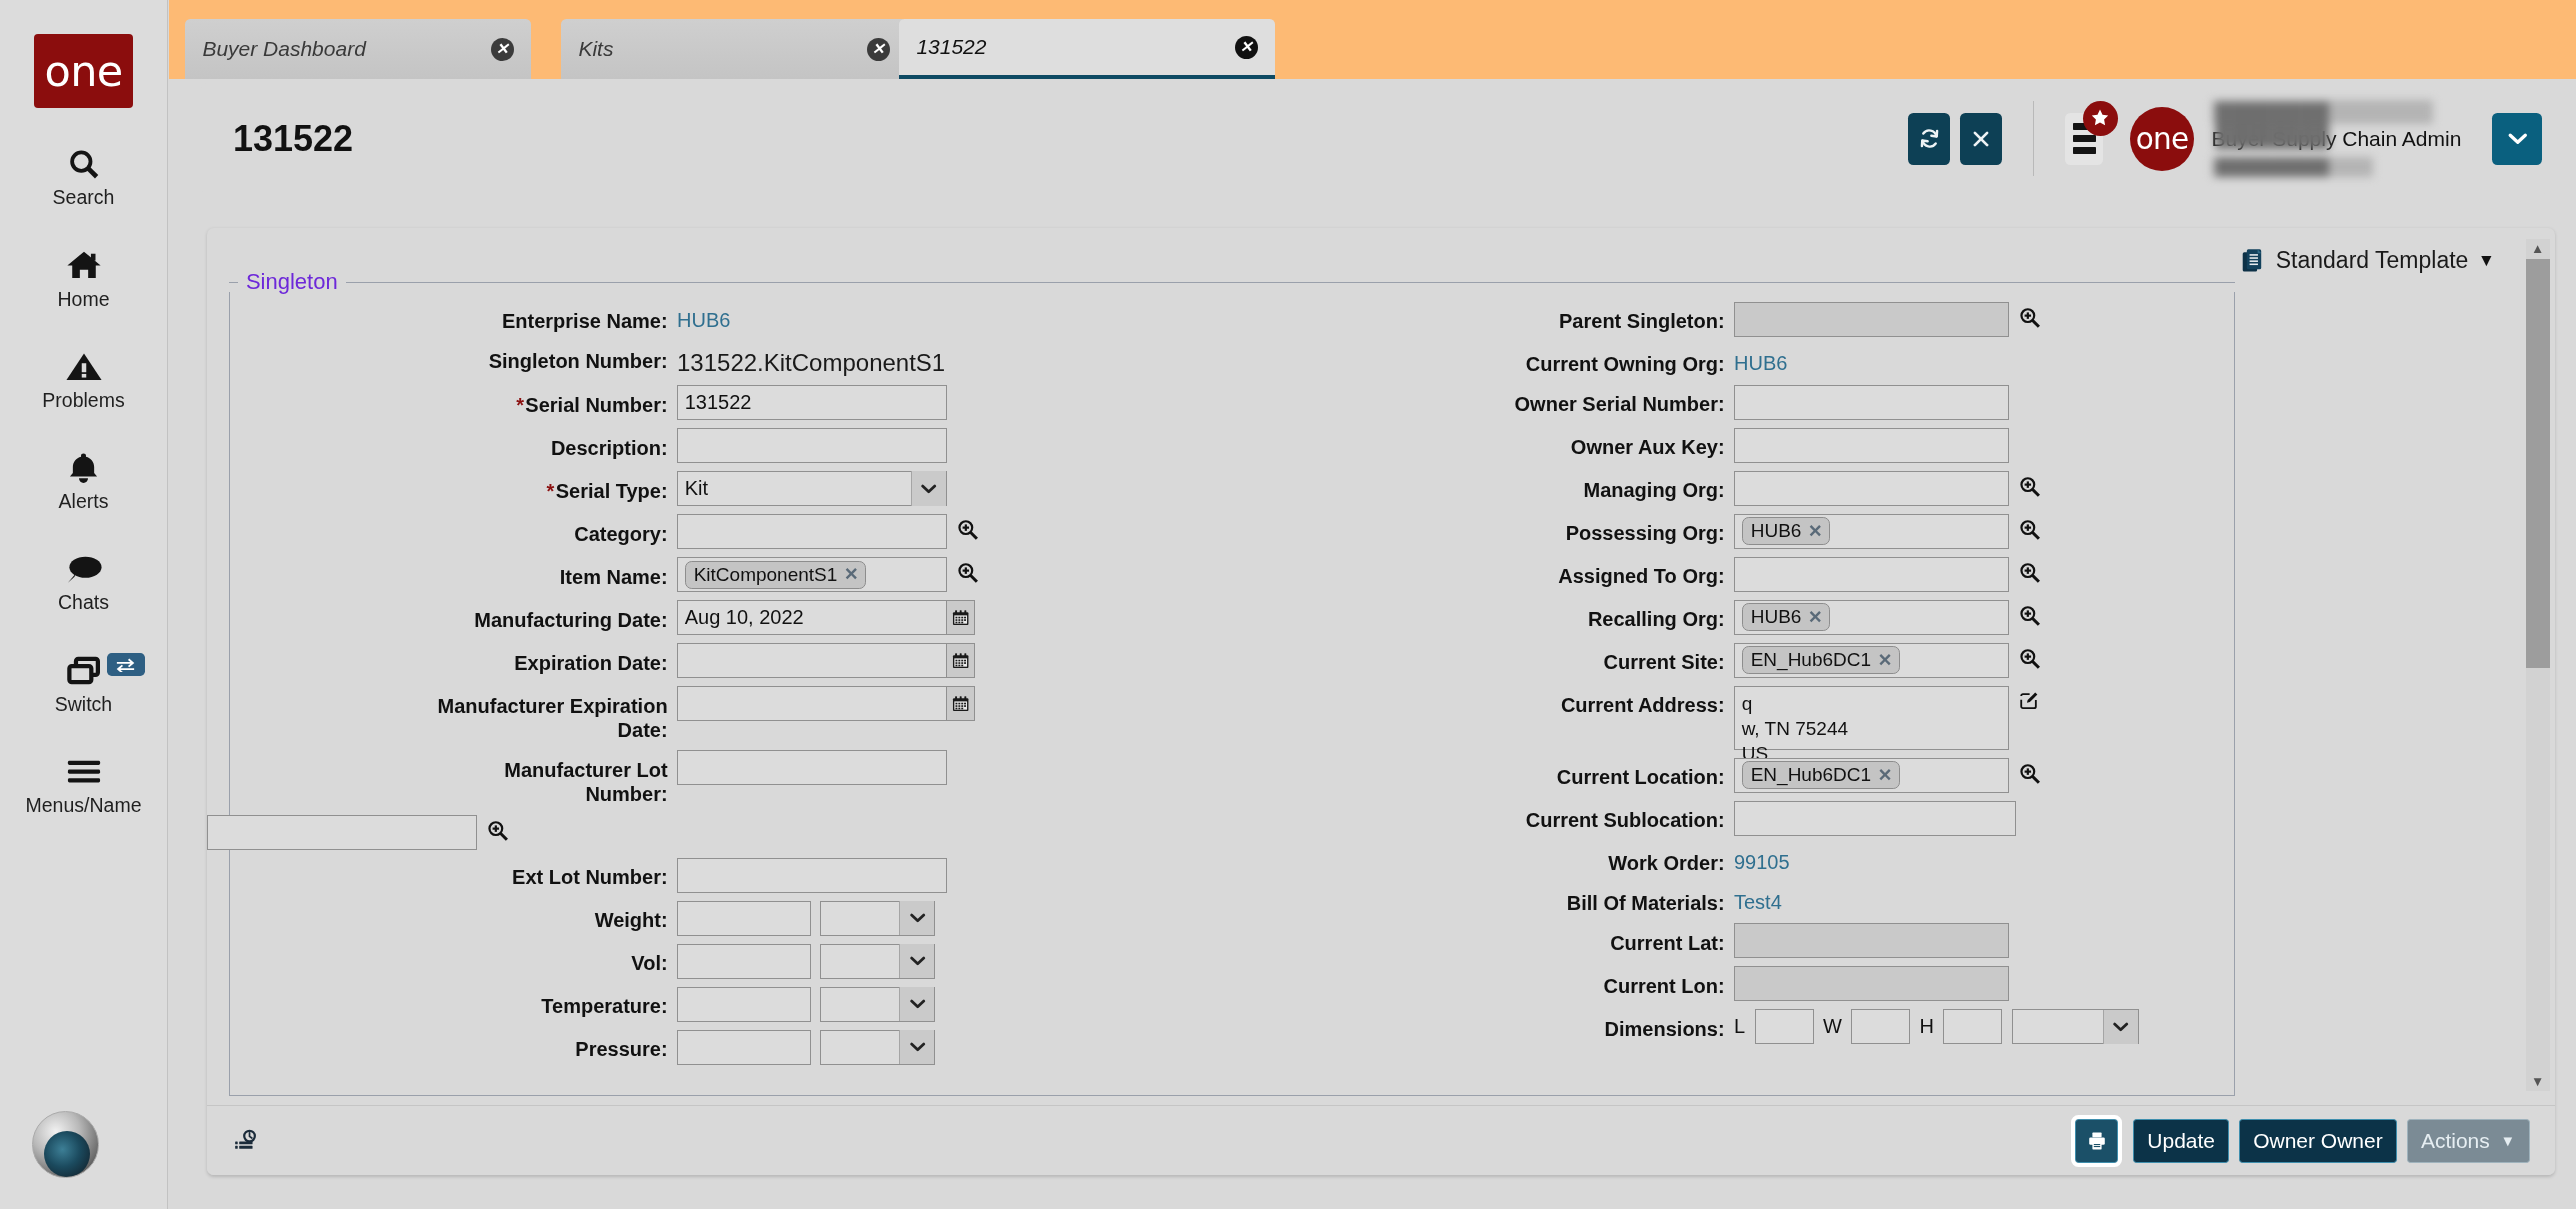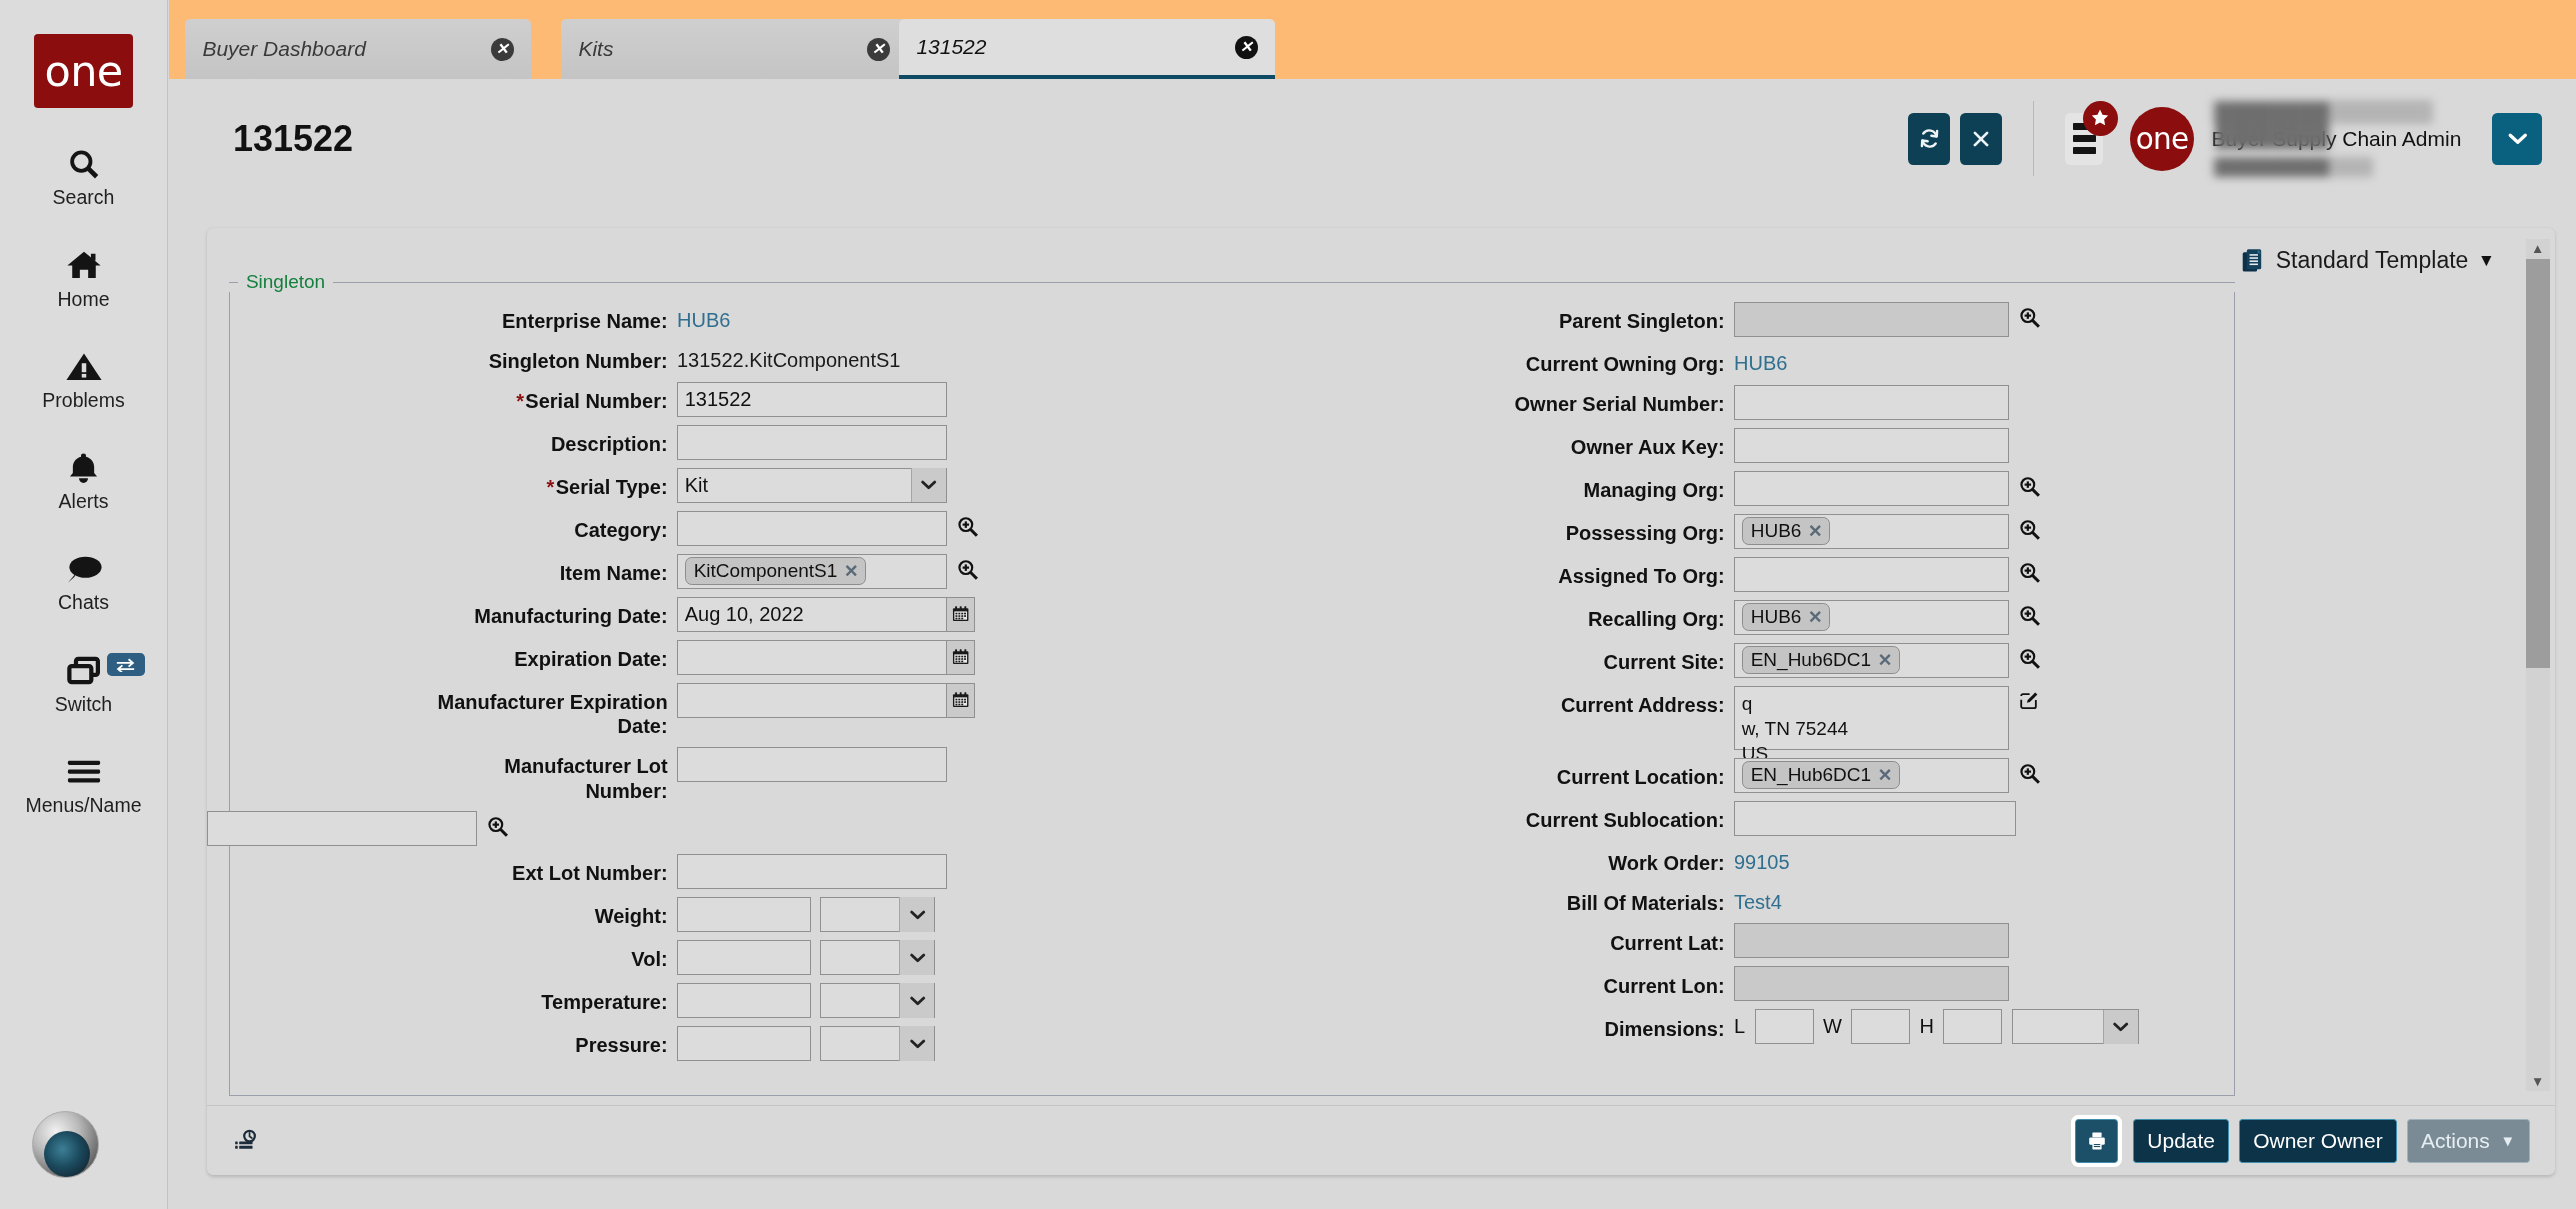--- a/index.html
+++ b/index.html
@@ -203,21 +203,21 @@
     border-top: none;
     background: transparent;
   }
   #fs-legend-row {
     position: absolute; left: 21.5px; top: 54px;
     width: 2006px; height: 1.3px;
     display: flex; align-items: center;
   }
   #fs-legend-row .lg-left { width: 9.4px; height: 0.7px; background: #9aa0ab; }
   #fs-legend-row .lg-text {
-    font-size: 19px; color: #15803d; padding: 0 8px; transform: translateY(-0.7px);
+    font-size: 22px; color: #6d28d9; padding: 0 8px; transform: translateY(-0.7px);
     white-space: nowrap;
   }
   #fs-legend-row .lg-right { flex: 1; height: 0.7px; background: #9aa0ab; }
 
   
   #form-viewport {
     position: absolute; left: 0; top: 74px;
     width: 2294px; height: 865px;
     overflow: hidden;
   }
@@ -237,21 +237,21 @@
     white-space: pre-line;
     line-height: 1.22;
   }
   #col-left .flabel { width: 470px; padding-right: 9.4px; }
   #col-right .flabel { width: 480px; padding-right: 9.4px; }
   .flabel .req { color: #8b1111; font-weight: bold; margin-right: 1.3px; }
   .fvalue-link {
     font-size: 20px; color: #2f6f8f; padding-top: 7.4px;
   }
   .fvalue-plain {
-    font-size: 20px; color: #1a1a1a; padding-top: 7.4px;
+    font-size: 24px; color: #1a1a1a; padding-top: 7.4px;
   }
 
   .inp {
     height: 35px;
     background: #dcdcdc;
     border: 0.7px solid #909090;
     display: flex; align-items: center;
     padding: 0 6.7px;
     font-size: 20px; color: #111;
   }

